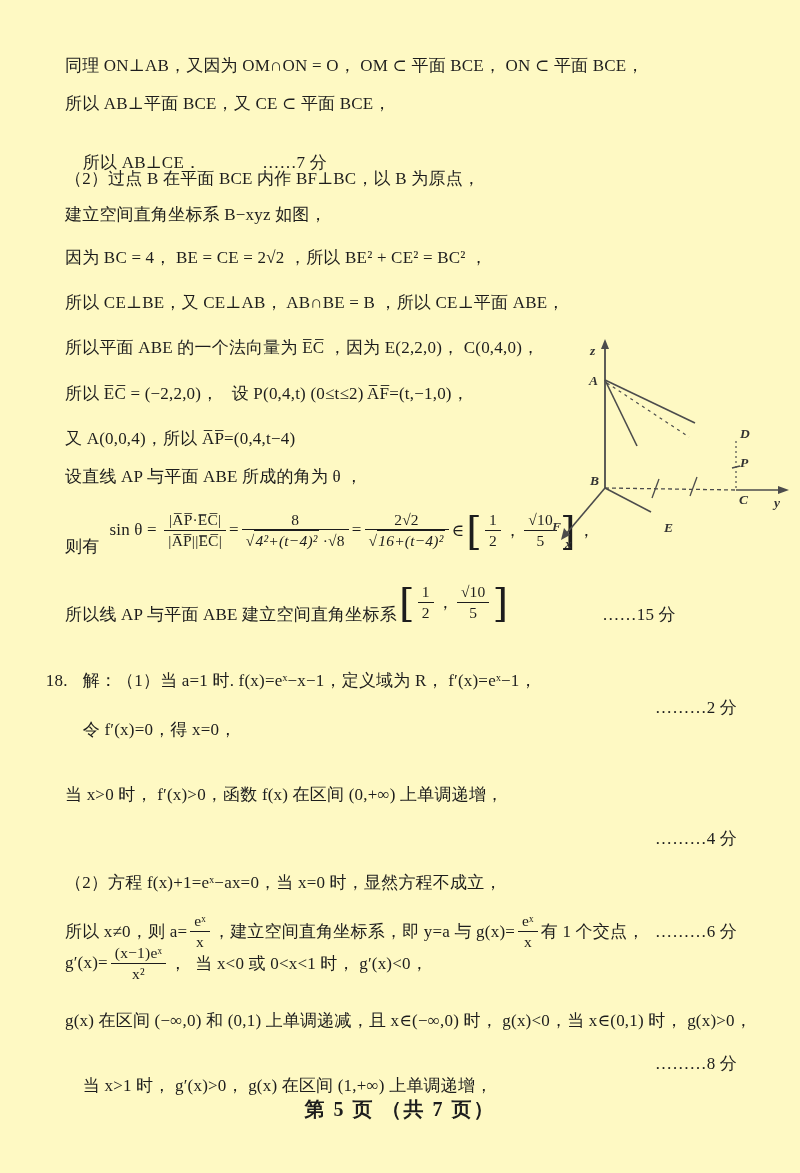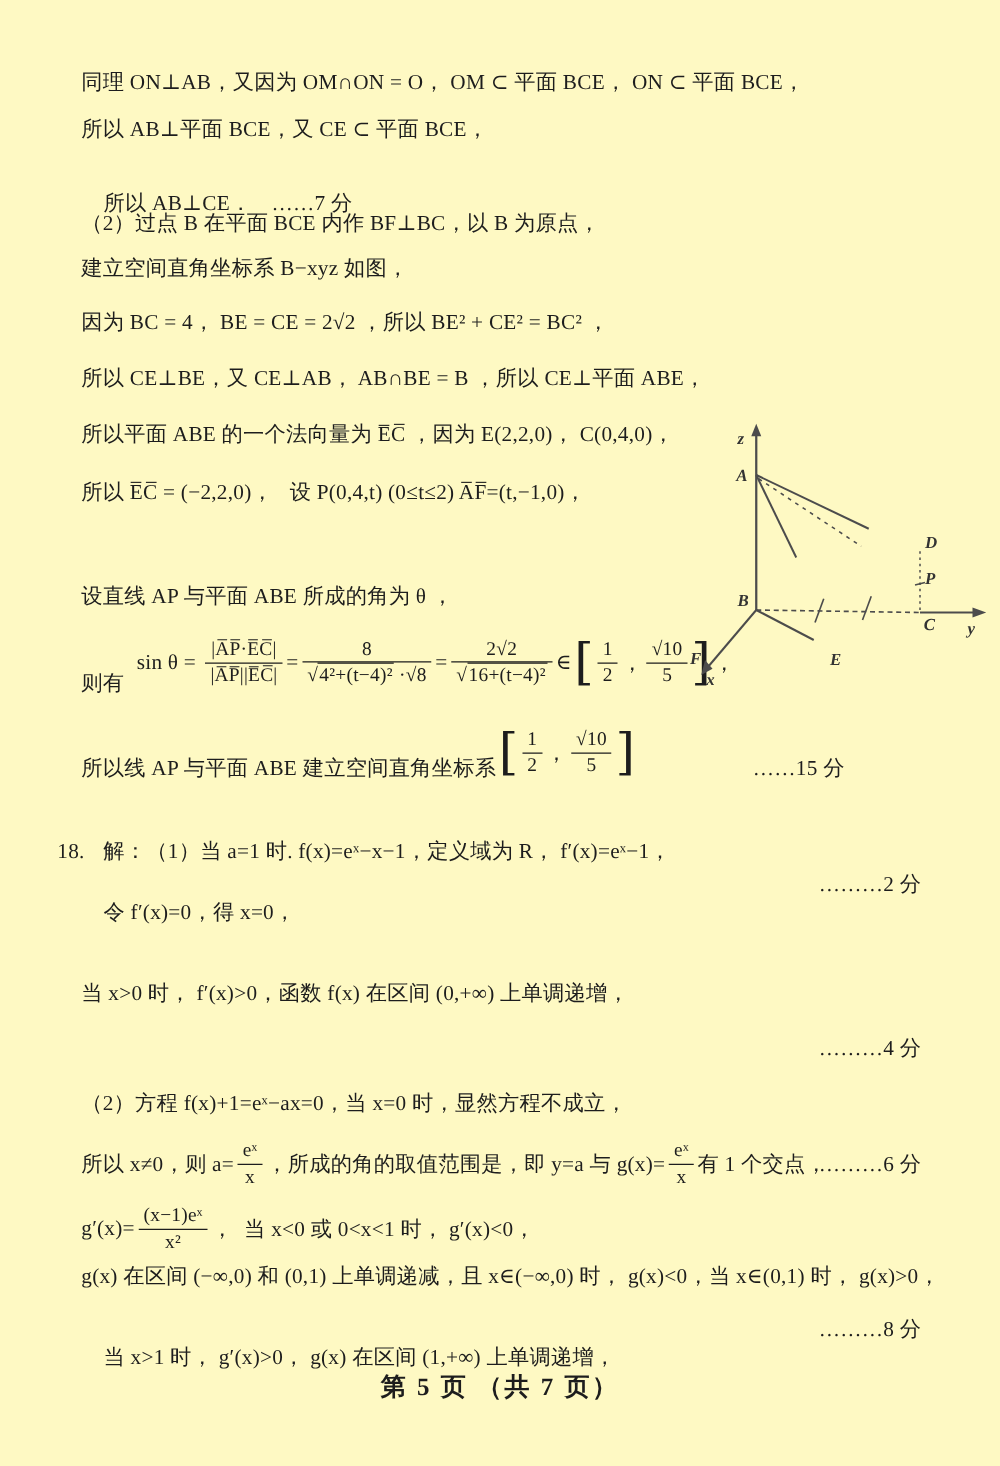--- a/index.html
+++ b/index.html
@@ -7,32 +7,32 @@
     width:800px;height:1173px;background:#ffffff;
     font-family:"Liberation Serif","DejaVu Serif",serif;
     color:#1d1d1d;
   }
   .page{position:relative;width:800px;height:1173px;background:#fef9c3;overflow:hidden;}
   .line{
     position:absolute;left:65px;width:672px;
     font-size:17px;line-height:1.3;white-space:pre;letter-spacing:.2px;
   }
   .score{position:absolute;right:0;top:0;white-space:pre;}
-  .inline-score{margin-left:16px;}
+  .inline-score{margin-left:61px;}
   .frow{
     position:absolute;display:flex;align-items:center;
     font-size:17px;white-space:pre;letter-spacing:.2px;
   }
   .frac{
     display:inline-flex;flex-direction:column;
     font-size:15.5px;line-height:1.25;margin:0 3px;text-align:center;
   }
   .frac .num{padding:0 4px;}
   .frac .den{border-top:1.3px solid #1d1d1d;padding:0 4px;}
-  .rad{display:inline-block;border-top:1.3px solid #1d1d1d;padding:0 1px;}
+  .rad{display:inline-block;border-top:1.3px solid #1d1d1d;padding:0 1px;font-style:italic;}
   .brk{
     font-size:40px;font-weight:400;line-height:.85;
     font-family:"DejaVu Serif","Liberation Serif",serif;
   }
   .interval{display:inline-flex;align-items:center;margin:0 2px;}
   .prefix{align-self:flex-end;padding-bottom:4px;margin-right:10px;}
   .raised{display:inline-flex;align-items:center;transform:translateY(-12px);}
   .footer{
     position:absolute;left:0;width:800px;text-align:center;
     font-size:20px;font-weight:bold;letter-spacing:2px;
@@ -53,20 +53,21 @@
   <div class="line" style="top:93px">所以 AB⊥平面 BCE，又 CE ⊂ 平面 BCE，</div>
   <div class="line" style="top:130px">
     <span>所以 AB⊥CE．</span><span class="inline-score">……7 分</span>
   </div>
   <div class="line" style="top:168px">（2）过点 B 在平面 BCE 内作 BF⊥BC，以 B 为原点，</div>
   <div class="line" style="top:204px">建立空间直角坐标系 B−xyz 如图，</div>
   <div class="line" style="top:247px">因为 BC = 4， BE = CE = 2√2 ，所以 BE² + CE² = BC² ，</div>
   <div class="line" style="top:292px">所以 CE⊥BE，又 CE⊥AB， AB∩BE = B ，所以 CE⊥平面 ABE，</div>
   <div class="line" style="top:337px">所以平面 ABE 的一个法向量为 E̅C̅ ，因为 E(2,2,0)， C(0,4,0)，</div>
   <div class="line" style="top:383px">所以 E̅C̅ = (−2,2,0)，   设 P(0,4,t) (0≤t≤2) A̅F̅=(t,−1,0)，</div>
+  <div class="line" style="top:428px">又 A(0,0,4)，所以 A̅P̅=(0,4,t−4)</div>
   <div class="line" style="top:466px">设直线 AP 与平面 ABE 所成的角为 θ ，</div>
 
   <div class="frow" style="left:65px;top:498px;height:64px">
     <span class="prefix">则有</span>
     <span>sin θ = </span>
     <span class="frac">
       <span class="num">|A̅P̅·E̅C̅|</span>
       <span class="den">|A̅P̅||E̅C̅|</span>
     </span>
     <span>=</span>
@@ -111,27 +112,27 @@
   </div>
   <div class="line" style="top:784px">当 x&gt;0 时， f′(x)&gt;0，函数 f(x) 在区间 (0,+∞) 上单调递增，</div>
   <div class="line" style="top:828px">
     <span class="score">………4 分</span>
   </div>
   <div class="line" style="top:872px">（2）方程 f(x)+1=eˣ−ax=0，当 x=0 时，显然方程不成立，</div>
 
   <div class="frow" style="left:65px;top:908px;width:672px;height:46px">
     <span>所以 x≠0，则 a=</span>
     <span class="frac"><span class="num">eˣ</span><span class="den">x</span></span>
-    <span>，所成的角的取值范围是，即 y=a 与 g(x)=</span>
+    <span>，建立空间直角坐标系，即 y=a 与 g(x)=</span>
     <span class="frac"><span class="num">eˣ</span><span class="den">x</span></span>
     <span>有 1 个交点，</span>
     <span class="score" style="top:12px">………6 分</span>
   </div>
 
-  <div class="frow" style="left:65px;top:960px;height:46px">
+  <div class="frow" style="left:65px;top:940px;height:46px">
     <span>g′(x)=</span>
     <span class="frac"><span class="num">(x−1)eˣ</span><span class="den">x²</span></span>
     <span>，  当 x&lt;0 或 0&lt;x&lt;1 时， g′(x)&lt;0，</span>
   </div>
 
   <div class="line" style="top:1010px">g(x) 在区间 (−∞,0) 和 (0,1) 上单调递减，且 x∈(−∞,0) 时， g(x)&lt;0，当 x∈(0,1) 时， g(x)&gt;0，</div>
   <div class="line" style="top:1053px">
     <span>当 x&gt;1 时， g′(x)&gt;0， g(x) 在区间 (1,+∞) 上单调递增，</span>
     <span class="score">………8 分</span>
   </div>

